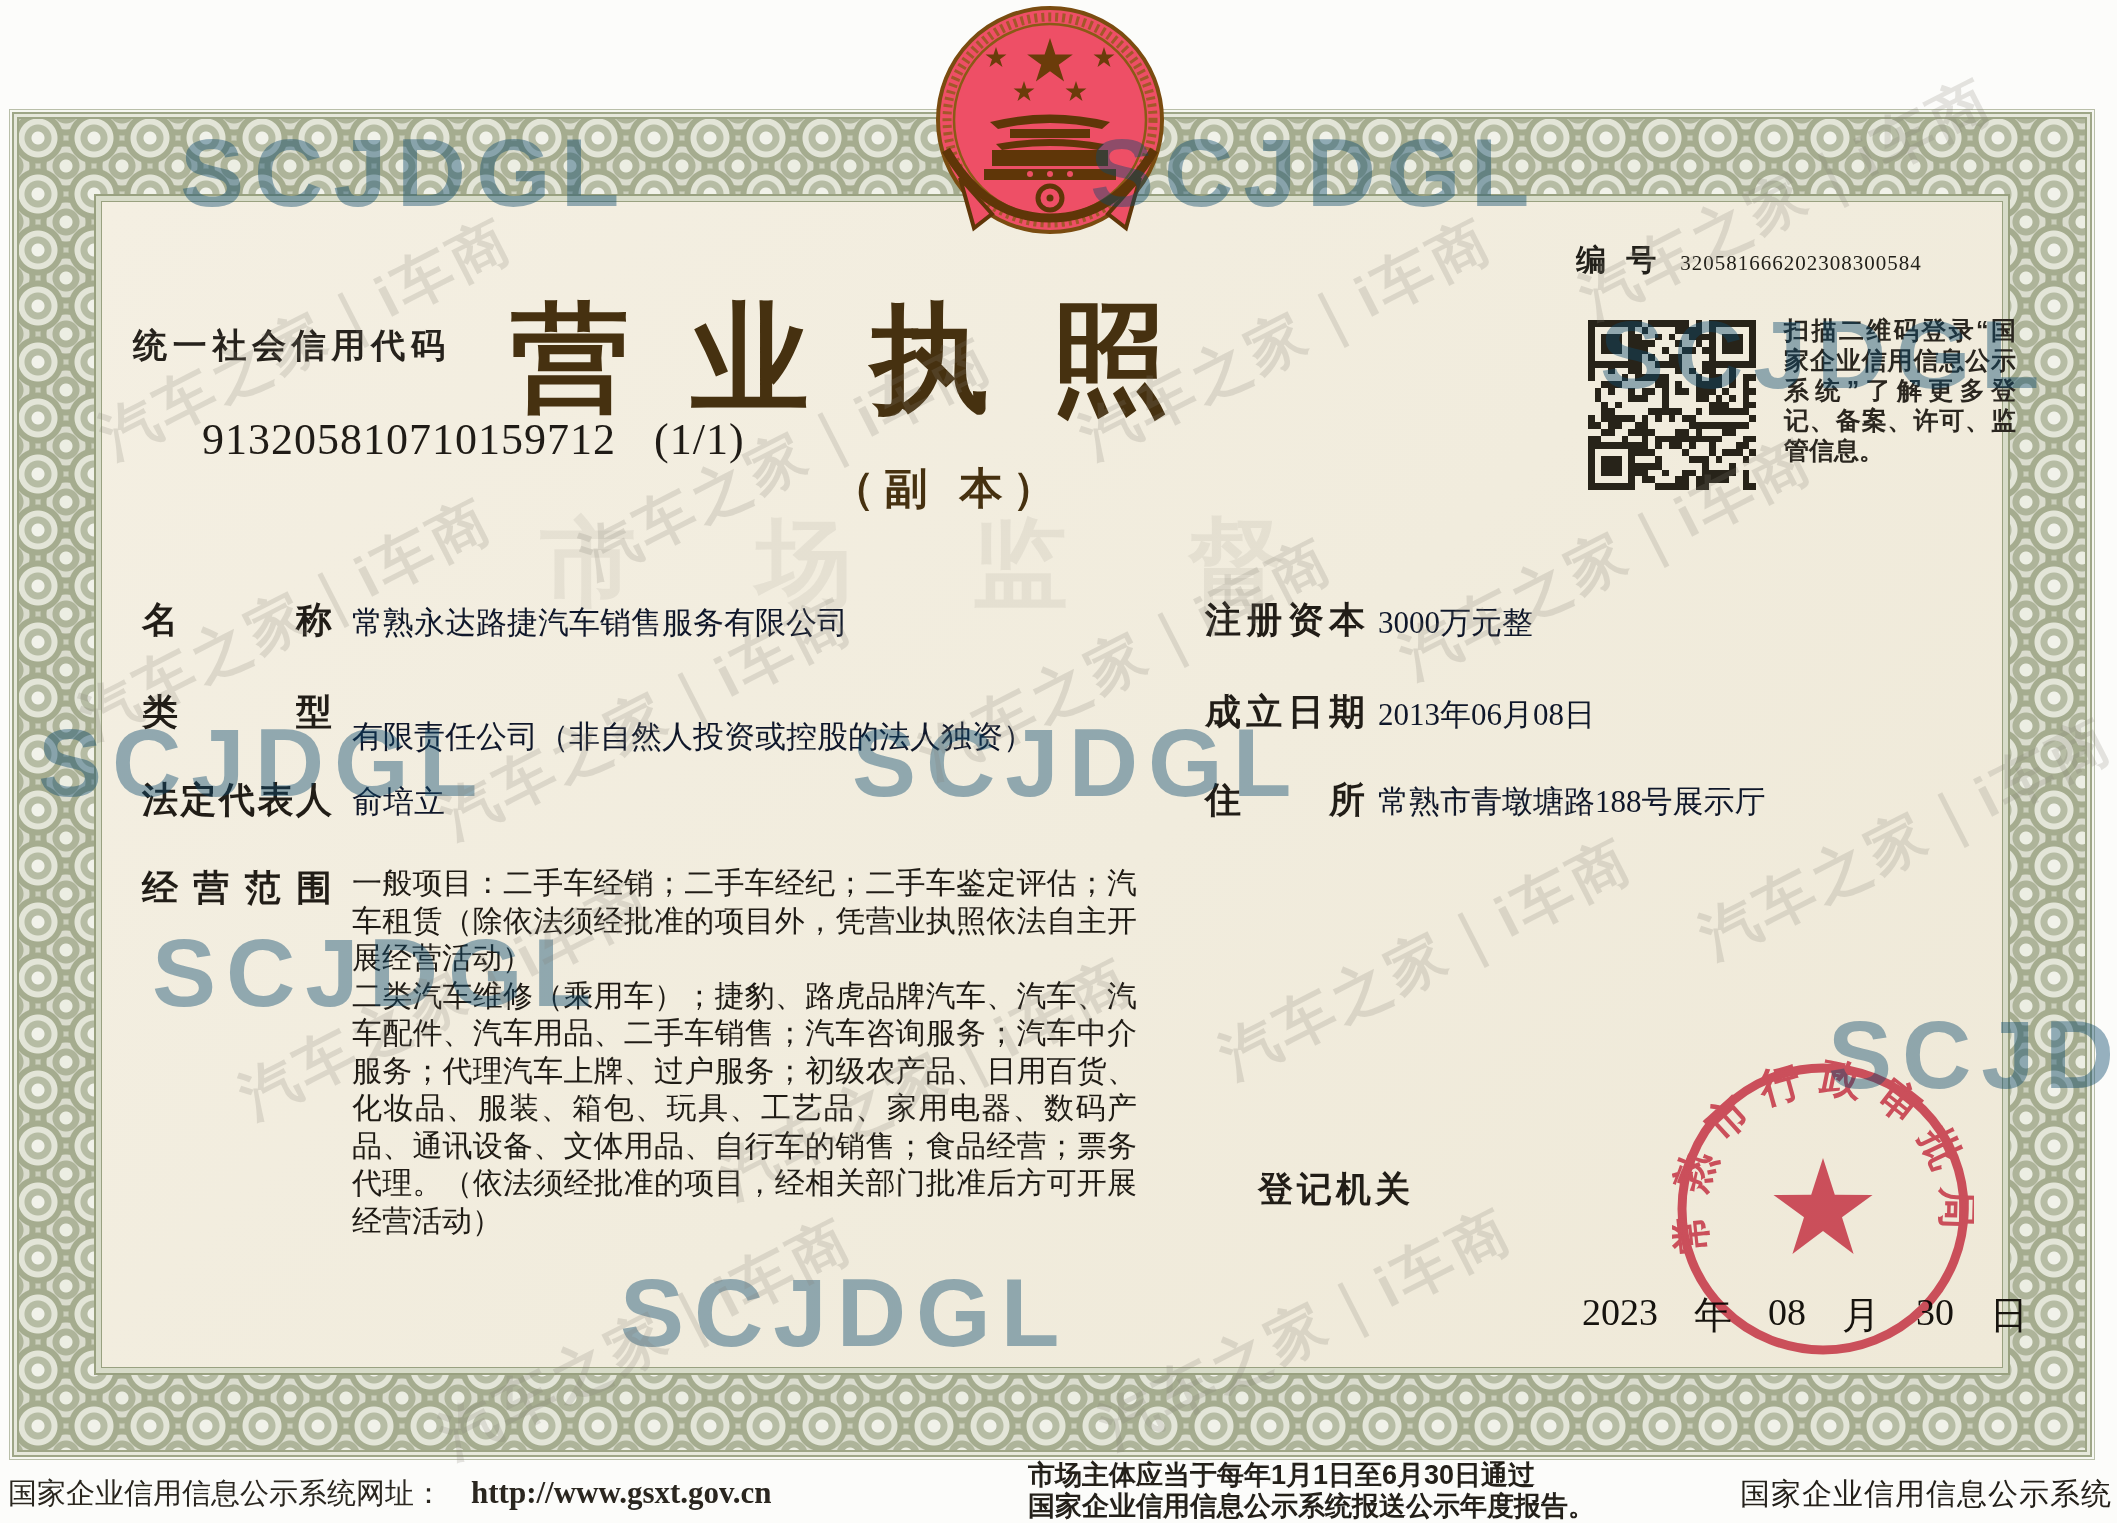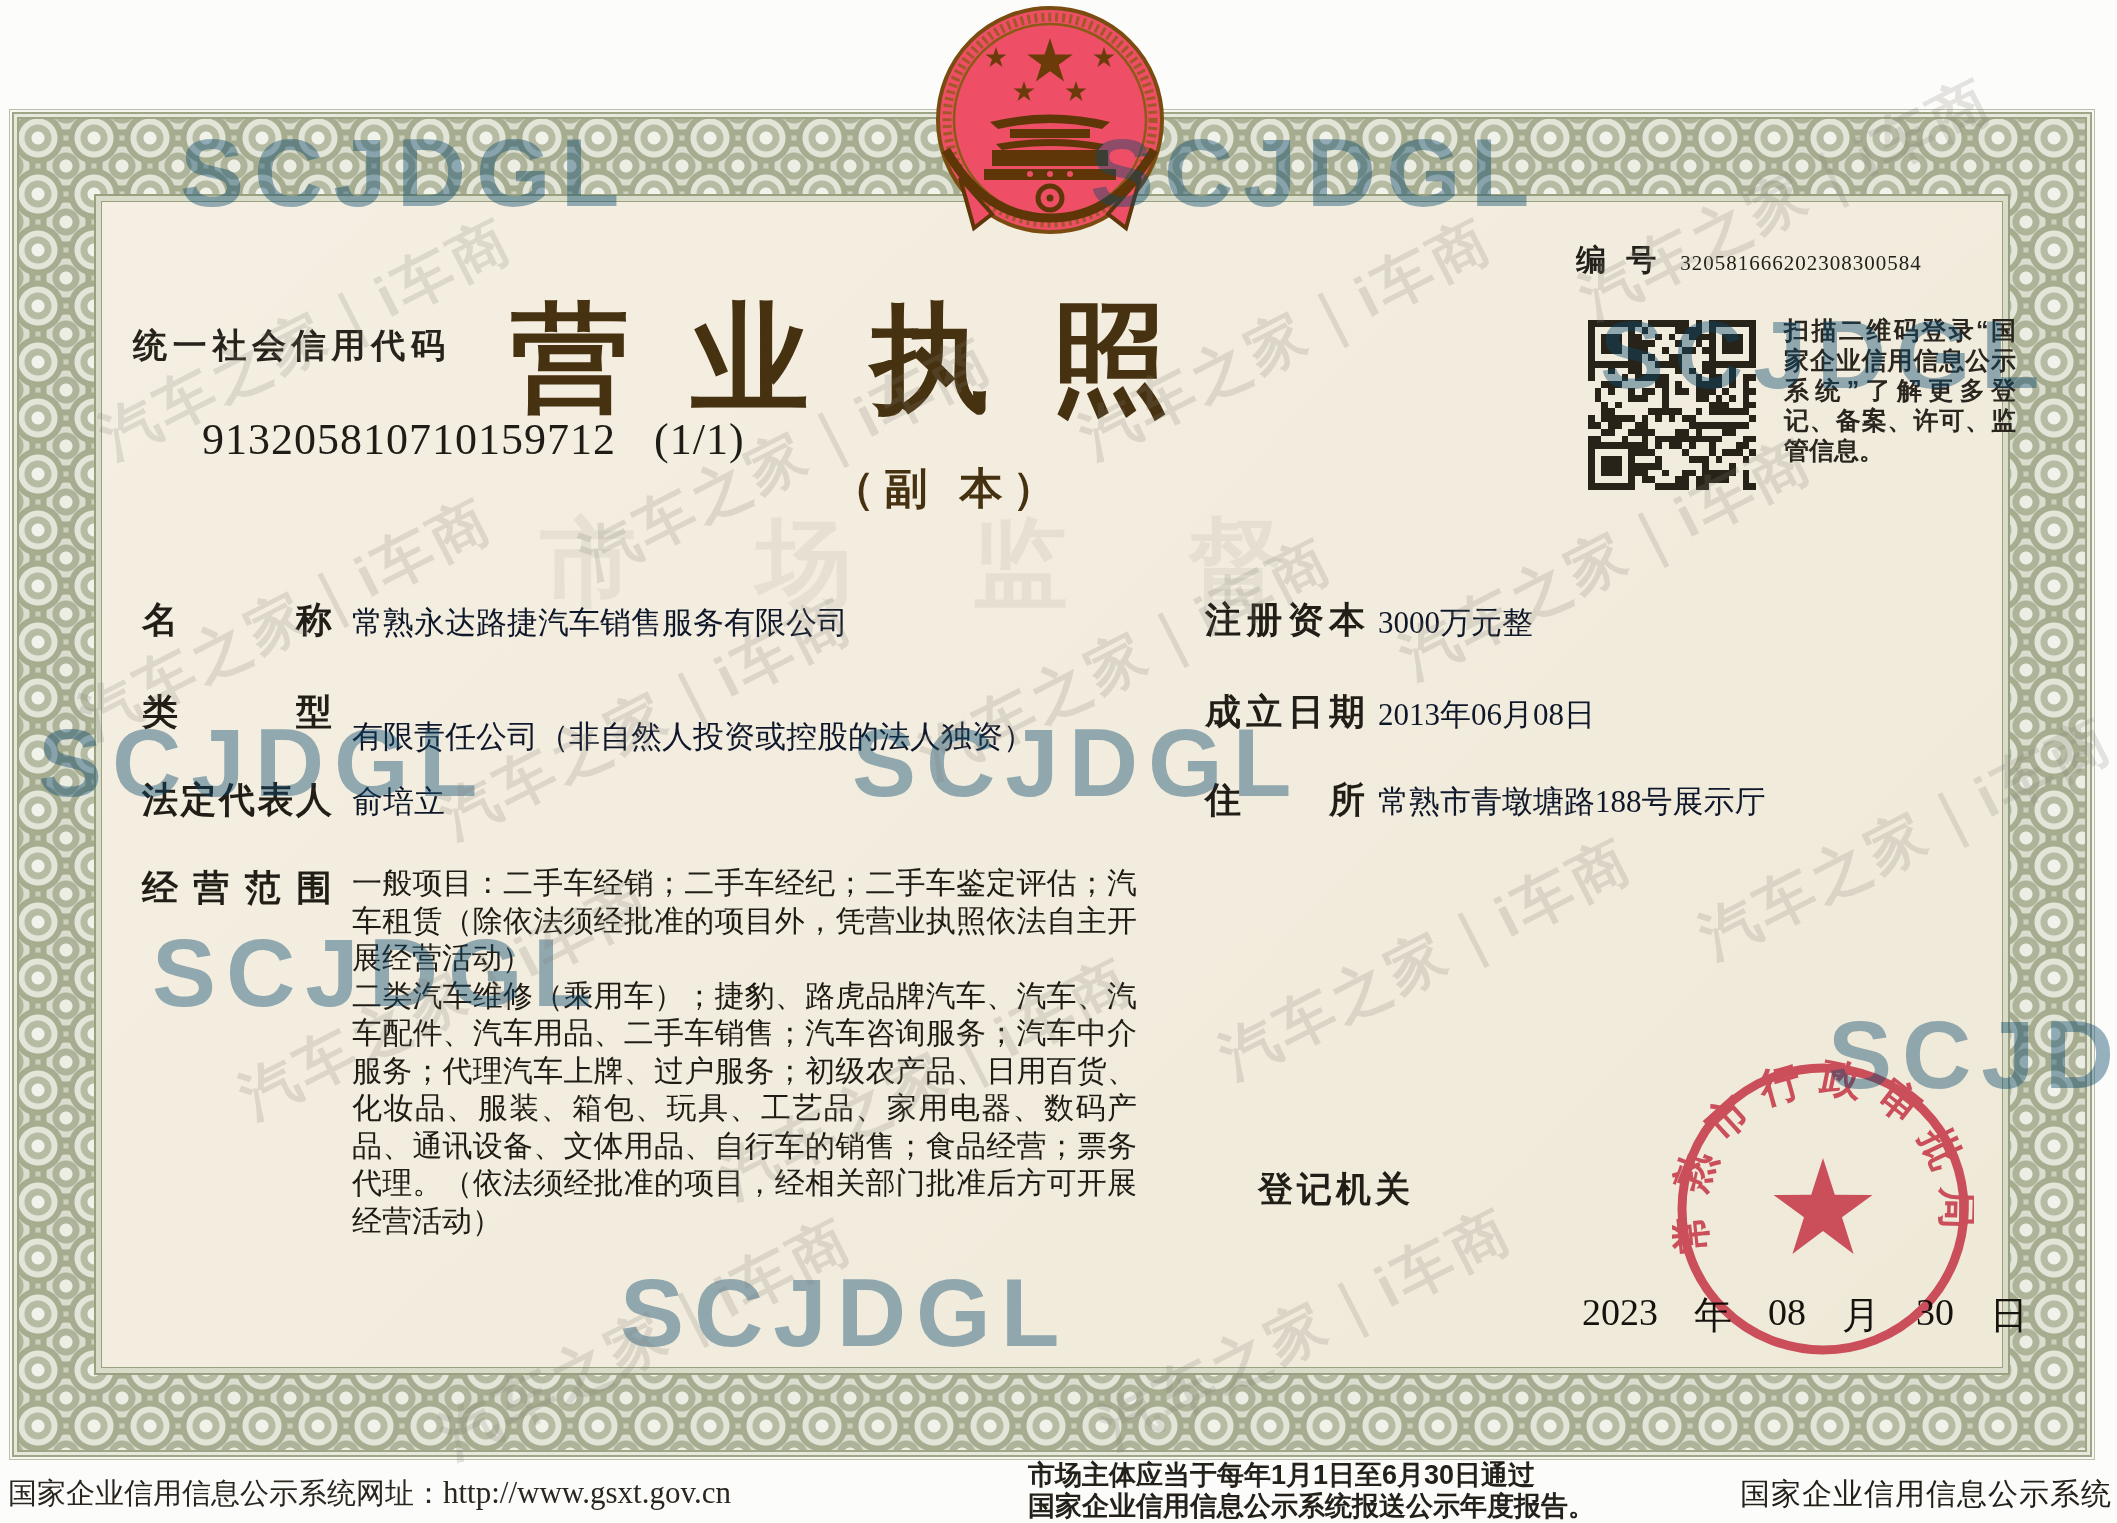--- a/index.html
+++ b/index.html
@@ -75,21 +75,21 @@
   .scope{font-size:30px;line-height:37.5px;color:#1f1b15;text-align:justify;}
   
   .authority{left:1258px;top:1166px;width:152px;font-size:35px;font-weight:700;color:#211d17;}
   .date-row{
     left:1582px;top:1290px;width:372px;display:flex;justify-content:space-between;
     font-size:38px;color:#16130e;gap:36px;
   }
   .stamp{left:1672px;top:1058px;mix-blend-mode:multiply;opacity:.93;}
   
   .footer-left{left:8px;top:1474px;font-size:29px;color:#2a261f;white-space:nowrap;}
-  .footer-url{font-family:"Liberation Serif","DejaVu Serif",serif;font-weight:400;font-size:31px;margin-left:0;}
+  .footer-url{font-family:"Liberation Serif","DejaVu Serif",serif;font-weight:700;font-size:31px;margin-left:28px;}
   .footer-mid{left:1028px;top:1460px;font-size:27px;line-height:31px;font-weight:700;color:#24201a;white-space:nowrap;}
   .footer-right{left:1740px;top:1474px;font-size:30px;color:#24201a;letter-spacing:1px;white-space:nowrap;}
   
   .wm-layer{position:absolute;inset:0;pointer-events:none;z-index:40;overflow:hidden;}
   .wm{position:absolute;white-space:nowrap;font-weight:800;}
   .wm-brand{font-size:58px;color:#827e73;opacity:.20;transform:rotate(-27deg);letter-spacing:4px;}
   .wm-code{font-size:96px;color:#0c4a6e;opacity:.42;letter-spacing:10px;font-family:"Liberation Sans",sans-serif;}
   .wm-faint{font-size:96px;color:#55504a;opacity:.08;letter-spacing:120px;font-weight:700;}
   
   .content{position:absolute;inset:0;z-index:10;}

